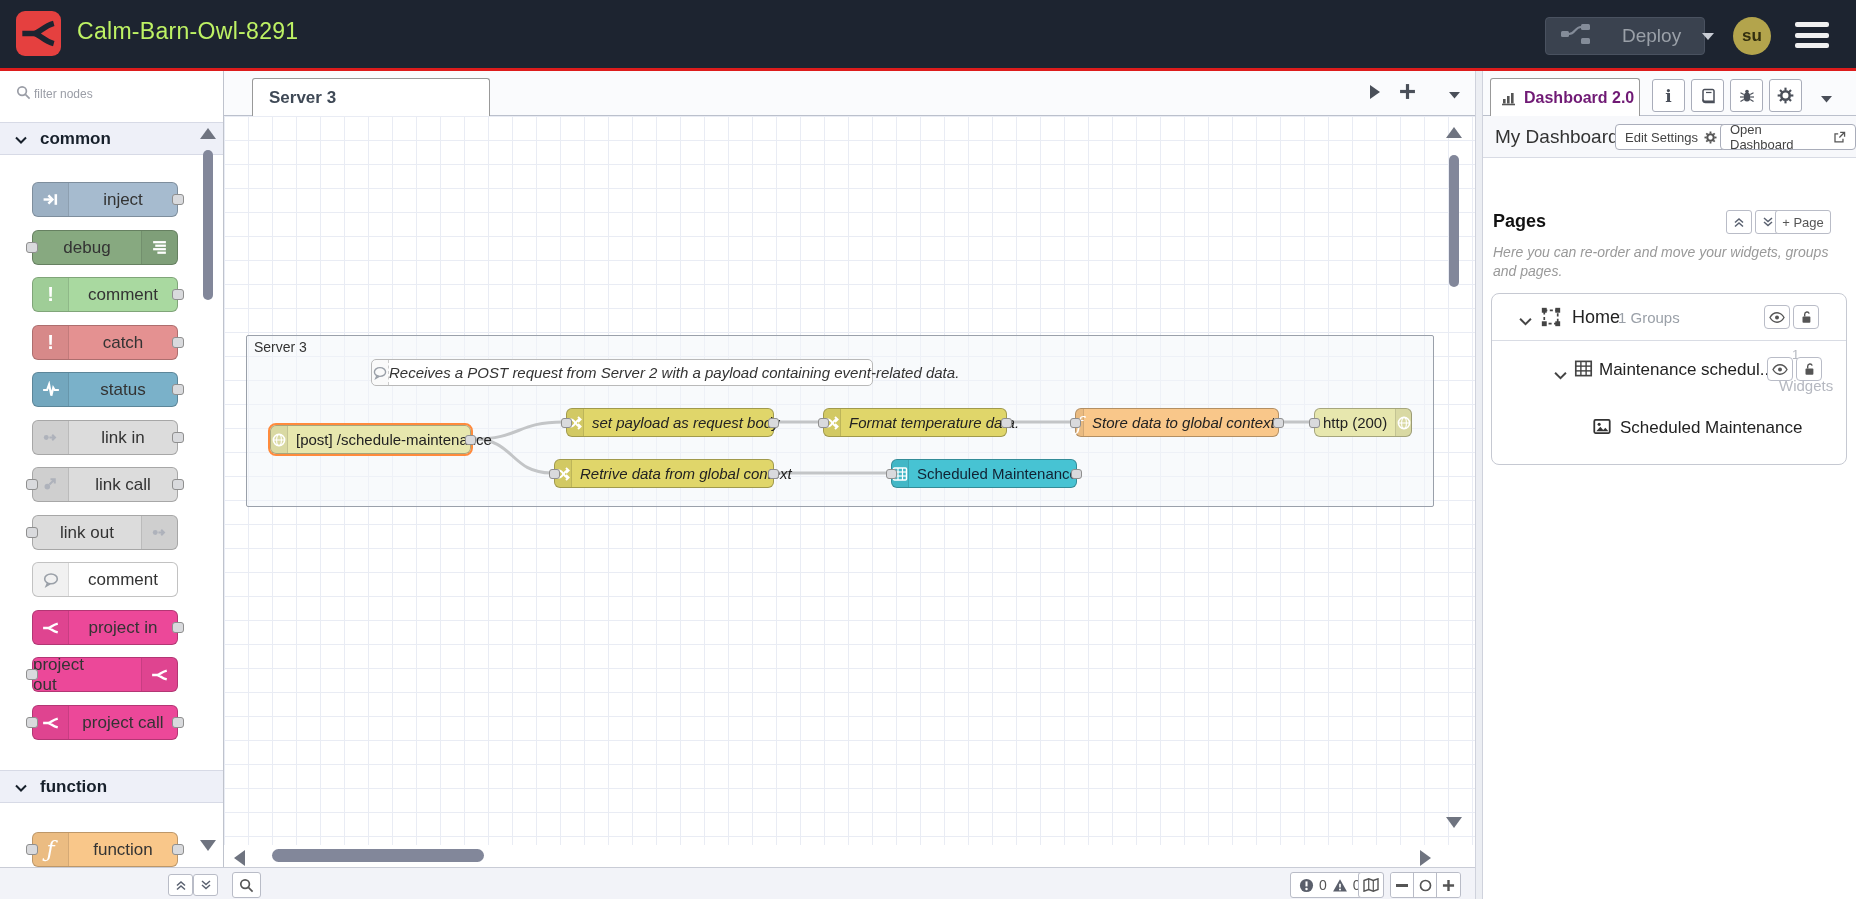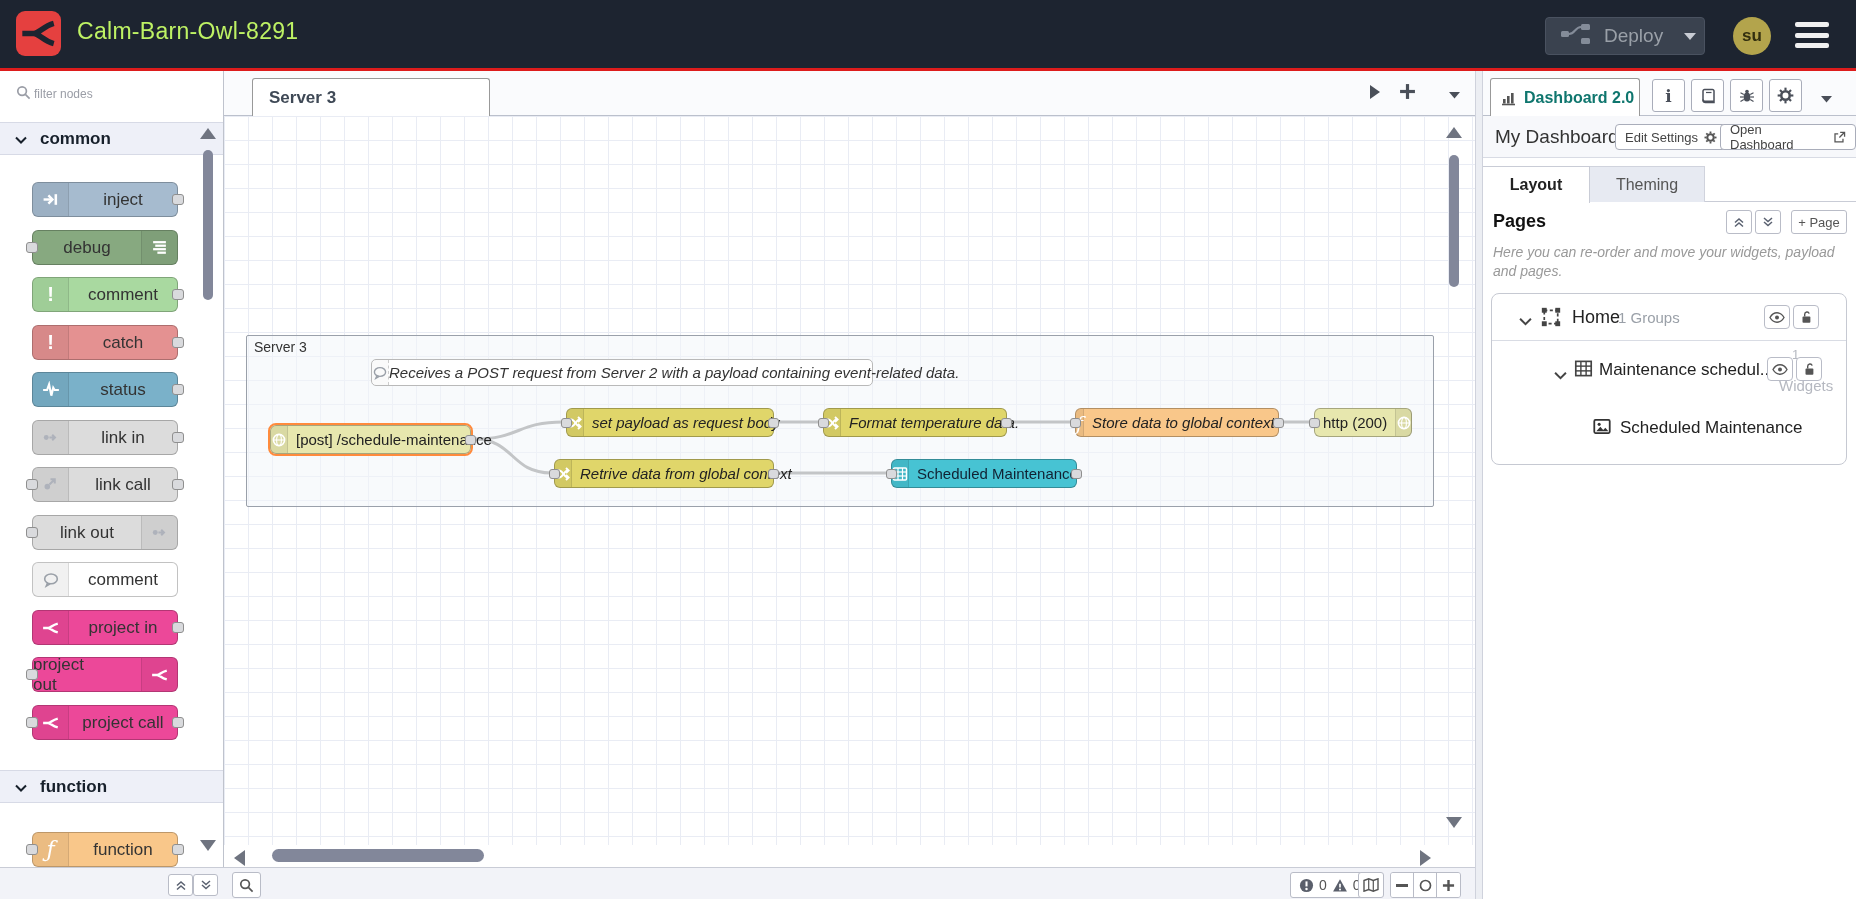--- a/index.html
+++ b/index.html
@@ -7,21 +7,21 @@
   .win { position:relative; width:1856px; height:899px; overflow:hidden; background:#fff; }
 
   
   .header { position:absolute; left:0; top:0; width:1856px; height:68px; background:#1d2430; }
   .accent-line { position:absolute; left:0; top:68px; width:1856px; height:3px; background:#dd1c1c; }
   .logo { position:absolute; left:16px; top:11px; width:45px; height:45px; background:#e5403f; border-radius:9px; }
   .logo svg { position:absolute; left:4px; top:4px; }
   .app-title { position:absolute; left:77px; top:18px; font-size:23px; color:#bef264; letter-spacing:.3px; }
   .deploy-group { position:absolute; left:1545px; top:17px; width:160px; height:38px; background:#3a424f; border:1px solid #4a5260; border-radius:4px; display:flex; align-items:center; }
   .deploy-icon { margin-left:14px; }
-  .deploy-label { margin-left:12px; font-size:19px; color:#9aa0a8; }
+  .deploy-label { margin-left:30px; font-size:19px; color:#9aa0a8; }
   .deploy-caret { margin-left:20px; }
   .avatar { position:absolute; left:1733px; top:17px; width:38px; height:38px; border-radius:50%; background:#b3a44c; display:flex; align-items:center; justify-content:center; font-size:17px; font-weight:bold; color:#33300f; }
   .hamburger { position:absolute; left:1795px; top:22px; width:34px; height:26px; display:flex; flex-direction:column; justify-content:space-between; cursor:pointer; }
   .hamburger span { display:block; height:5px; background:#f0f0f0; border-radius:2px; }
 
   
   .palette { position:absolute; left:0; top:71px; width:224px; height:828px; background:#fff; border-right:1px solid #bfc3cd; }
   .filter-row { position:absolute; left:0; top:7px; width:223px; height:32px; }
   .filter-row svg { position:absolute; left:16px; top:7px; }
   .filter-input { position:absolute; left:34px; top:2px; width:180px; height:28px; border:none; outline:none; font-size:12px; color:#444; font-family:"Liberation Sans",sans-serif; }
@@ -73,21 +73,21 @@
   .comment-node .nlabel { flex:1; display:flex; align-items:center; justify-content:center; font-style:italic; white-space:nowrap; }
   .wires { position:absolute; left:0; top:0; }
 
   
   .splitter { position:absolute; left:1475px; top:71px; width:8px; height:828px; background:#eceef3; border-left:1px solid #cfd2dc; border-right:1px solid #cfd2dc; cursor:col-resize; }
 
   
   .sidebar { position:absolute; left:1483px; top:71px; width:373px; height:828px; background:#fff; }
   .sb-tabbar { position:absolute; left:0; top:0; width:373px; height:45px; background:#fafbfd; border-bottom:1px solid #bbc0cc; }
   .sb-tab { position:absolute; left:7px; top:7px; width:150px; height:38px; background:#fff; border:1px solid #999; border-bottom:none; border-radius:3px 3px 0 0; display:flex; align-items:center; gap:7px; padding-left:10px; cursor:pointer; }
-  .sb-tab span { font-size:16px; font-weight:bold; color:#0f766e; }
+  .sb-tab span { font-size:16px; font-weight:bold; color:#701a75; }
   .sb-toolbtn { position:absolute; top:8px; width:33px; height:33px; background:#fff; border:1px solid #a9adba; border-radius:3px; display:flex; align-items:center; justify-content:center; color:#4a4f59; cursor:pointer; }
   .dash-row { position:absolute; left:0; top:45px; width:373px; height:42px; background:#f7f8fb; border-bottom:1px solid #d8dbe4; }
   .dash-name { position:absolute; left:12px; top:10px; font-size:19px; color:#333; }
   .mini-btn { position:absolute; top:8px; height:26px; background:#fff; border:1px solid #a9adba; border-radius:4px; display:flex; align-items:center; gap:6px; padding:0 9px; font-size:13px; color:#444; cursor:pointer; }
   .lt-tabs { position:absolute; left:0; top:95px; width:373px; height:36px; border-bottom:1px solid #c9ccd6; }
   .lt-tab { position:absolute; top:0; height:36px; display:flex; align-items:center; justify-content:center; font-size:16px; cursor:pointer; }
   .lt-active { left:0; width:107px; background:#fff; border-right:1px solid #c9ccd6; border-top:1px solid #c9ccd6; font-weight:bold; color:#222; height:37px; }
   .lt-inactive { left:107px; width:115px; background:#e7eaf2; border-right:1px solid #d0d3dd; border-top:1px solid #d0d3dd; color:#555; }
   .pages-title { position:absolute; left:10px; top:140px; font-size:18px; font-weight:bold; color:#111; }
   .pages-desc { position:absolute; left:10px; top:172px; width:345px; font-size:14px; font-style:italic; color:#999; line-height:1.35; }
@@ -592,45 +592,37 @@
       <div class="mini-btn" style="left:237px;">
         <span>Open Dashboard</span>
         <svg width="13" height="13" viewBox="0 0 16 16">
             <path d="M6.5 3.5H2.5v10h10v-4" fill="none" stroke="#555" stroke-width="1.6"></path>
             <path d="M9 1.5h5.5V7" fill="none" stroke="#555" stroke-width="1.6"></path>
             <line x1="14.2" y1="1.8" x2="8" y2="8" stroke="#555" stroke-width="1.6"></line>
           </svg>
       </div>
     </div>
 
-    <div class="lt-tabs">
-      <div class="lt-tab lt-active">
-          <span>Layout</span>
-        </div>
-      <div class="lt-tab lt-inactive">
-          <span>Theming</span>
-        </div>
-    </div>
 
     <div class="pages-title">Pages</div>
     <div class="sq-btn" style="left:243px; top:139px; width:26px; height:24px;">
       <svg width="12" height="12" viewBox="0 0 12 12">
           <path d="M2 6.5L6 3l4 3.5 M2 10.5L6 7l4 3.5" fill="none" stroke="#5a6170" stroke-width="1.5"></path>
         </svg>
     </div>
     <div class="sq-btn" style="left:272px; top:139px; width:26px; height:24px;">
       <svg width="12" height="12" viewBox="0 0 12 12">
           <path d="M2 2L6 5.5 10 2 M2 6L6 9.5 10 6" fill="none" stroke="#5a6170" stroke-width="1.5"></path>
         </svg>
     </div>
-    <div class="sq-btn" style="left:308px; top:139px; width:56px; height:24px; font-size:13px;">
+    <div class="sq-btn" style="left:292px; top:139px; width:56px; height:24px; font-size:13px;">
       <span>+ Page</span>
     </div>
 
-    <div class="pages-desc">Here you can re-order and move your widgets, payload and pages.</div>
+    <div class="pages-desc">Here you can re-order and move your widgets, groups and pages.</div>
 
     <div class="tree-card">
 
       <div class="tree-row" style="top:0; height:47px; border-bottom:1px solid #d9dce4;">
         <span style="position:absolute; left:27px; top:18px;"><svg width="13" height="9" viewBox="0 0 12 8">
               <polyline points="1,1.5 6,6.5 11,1.5" fill="none" stroke="#444" stroke-width="1.8"></polyline>
             </svg></span>
         <span style="position:absolute; left:48px; top:12px;"><svg width="22" height="22" viewBox="0 0 18 18">
               <rect x="3.5" y="3.5" width="11" height="11" fill="none" stroke="#444" stroke-width="1.4" stroke-dasharray="2.5 2"></rect>
               <g fill="#444">

